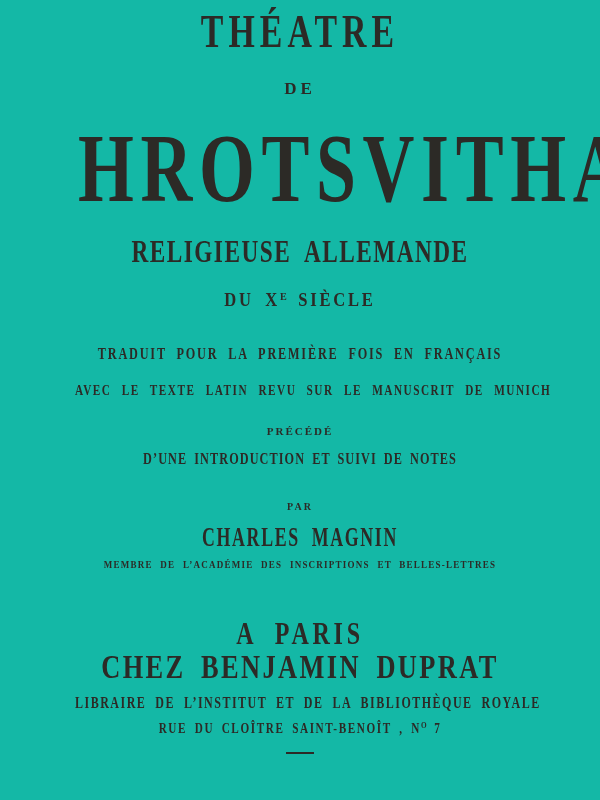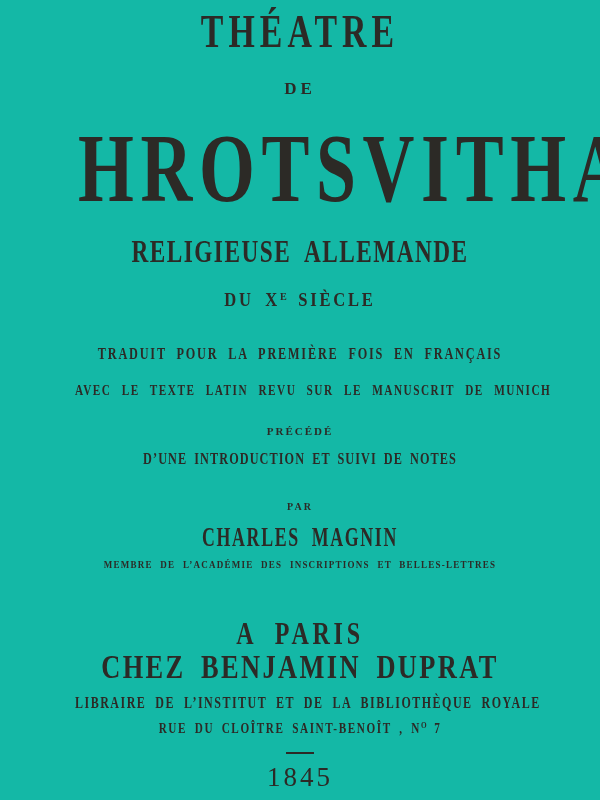--- a/index.html
+++ b/index.html
@@ -83,15 +83,14 @@
   <div class="line city">A PARIS</div>
 
   <div class="line publisher">CHEZ BENJAMIN DUPRAT</div>
 
   <div class="line publisher-role">LIBRAIRE DE L’INSTITUT ET DE LA BIBLIOTHÈQUE ROYALE</div>
 
   <div class="line address"><span>RUE DU CLOÎTRE SAINT-BENOÎT , N</span><sup>O</sup><span>&nbsp;7</span></div>
 
   <div class="divider-rule"></div>
 
-  <div class="line year">1845</div>
 
 </div>
 
 </body></html>

